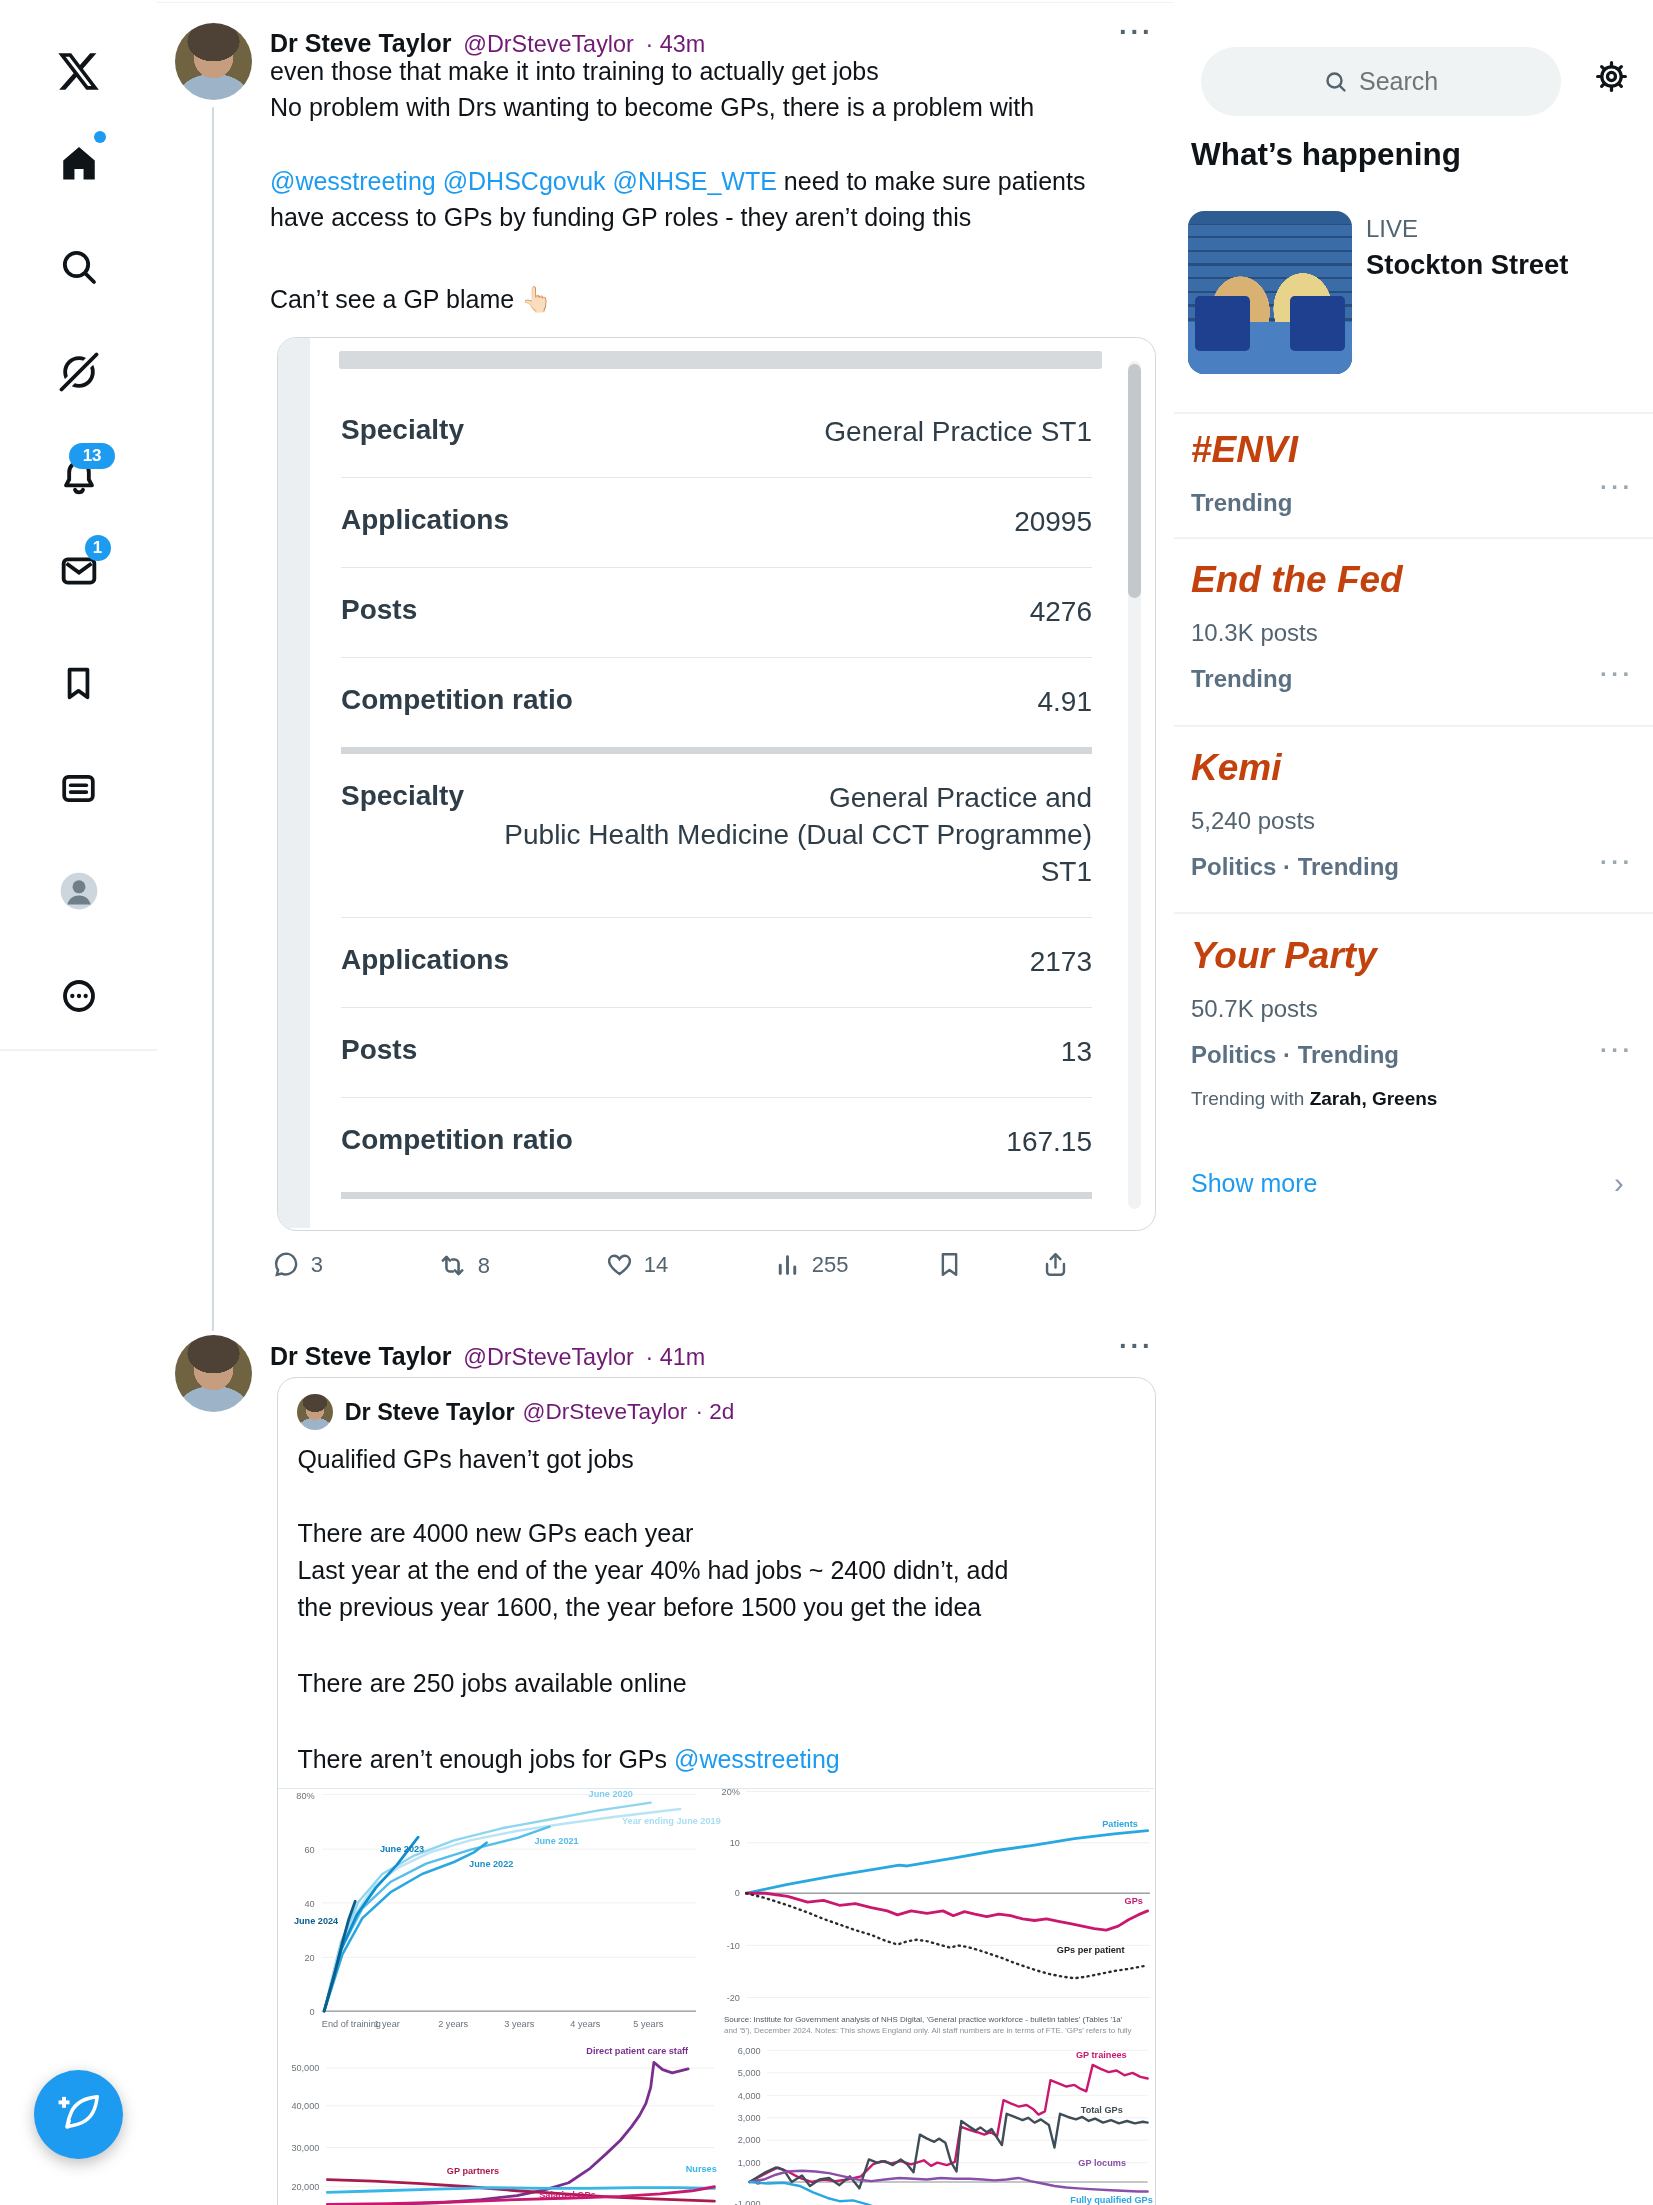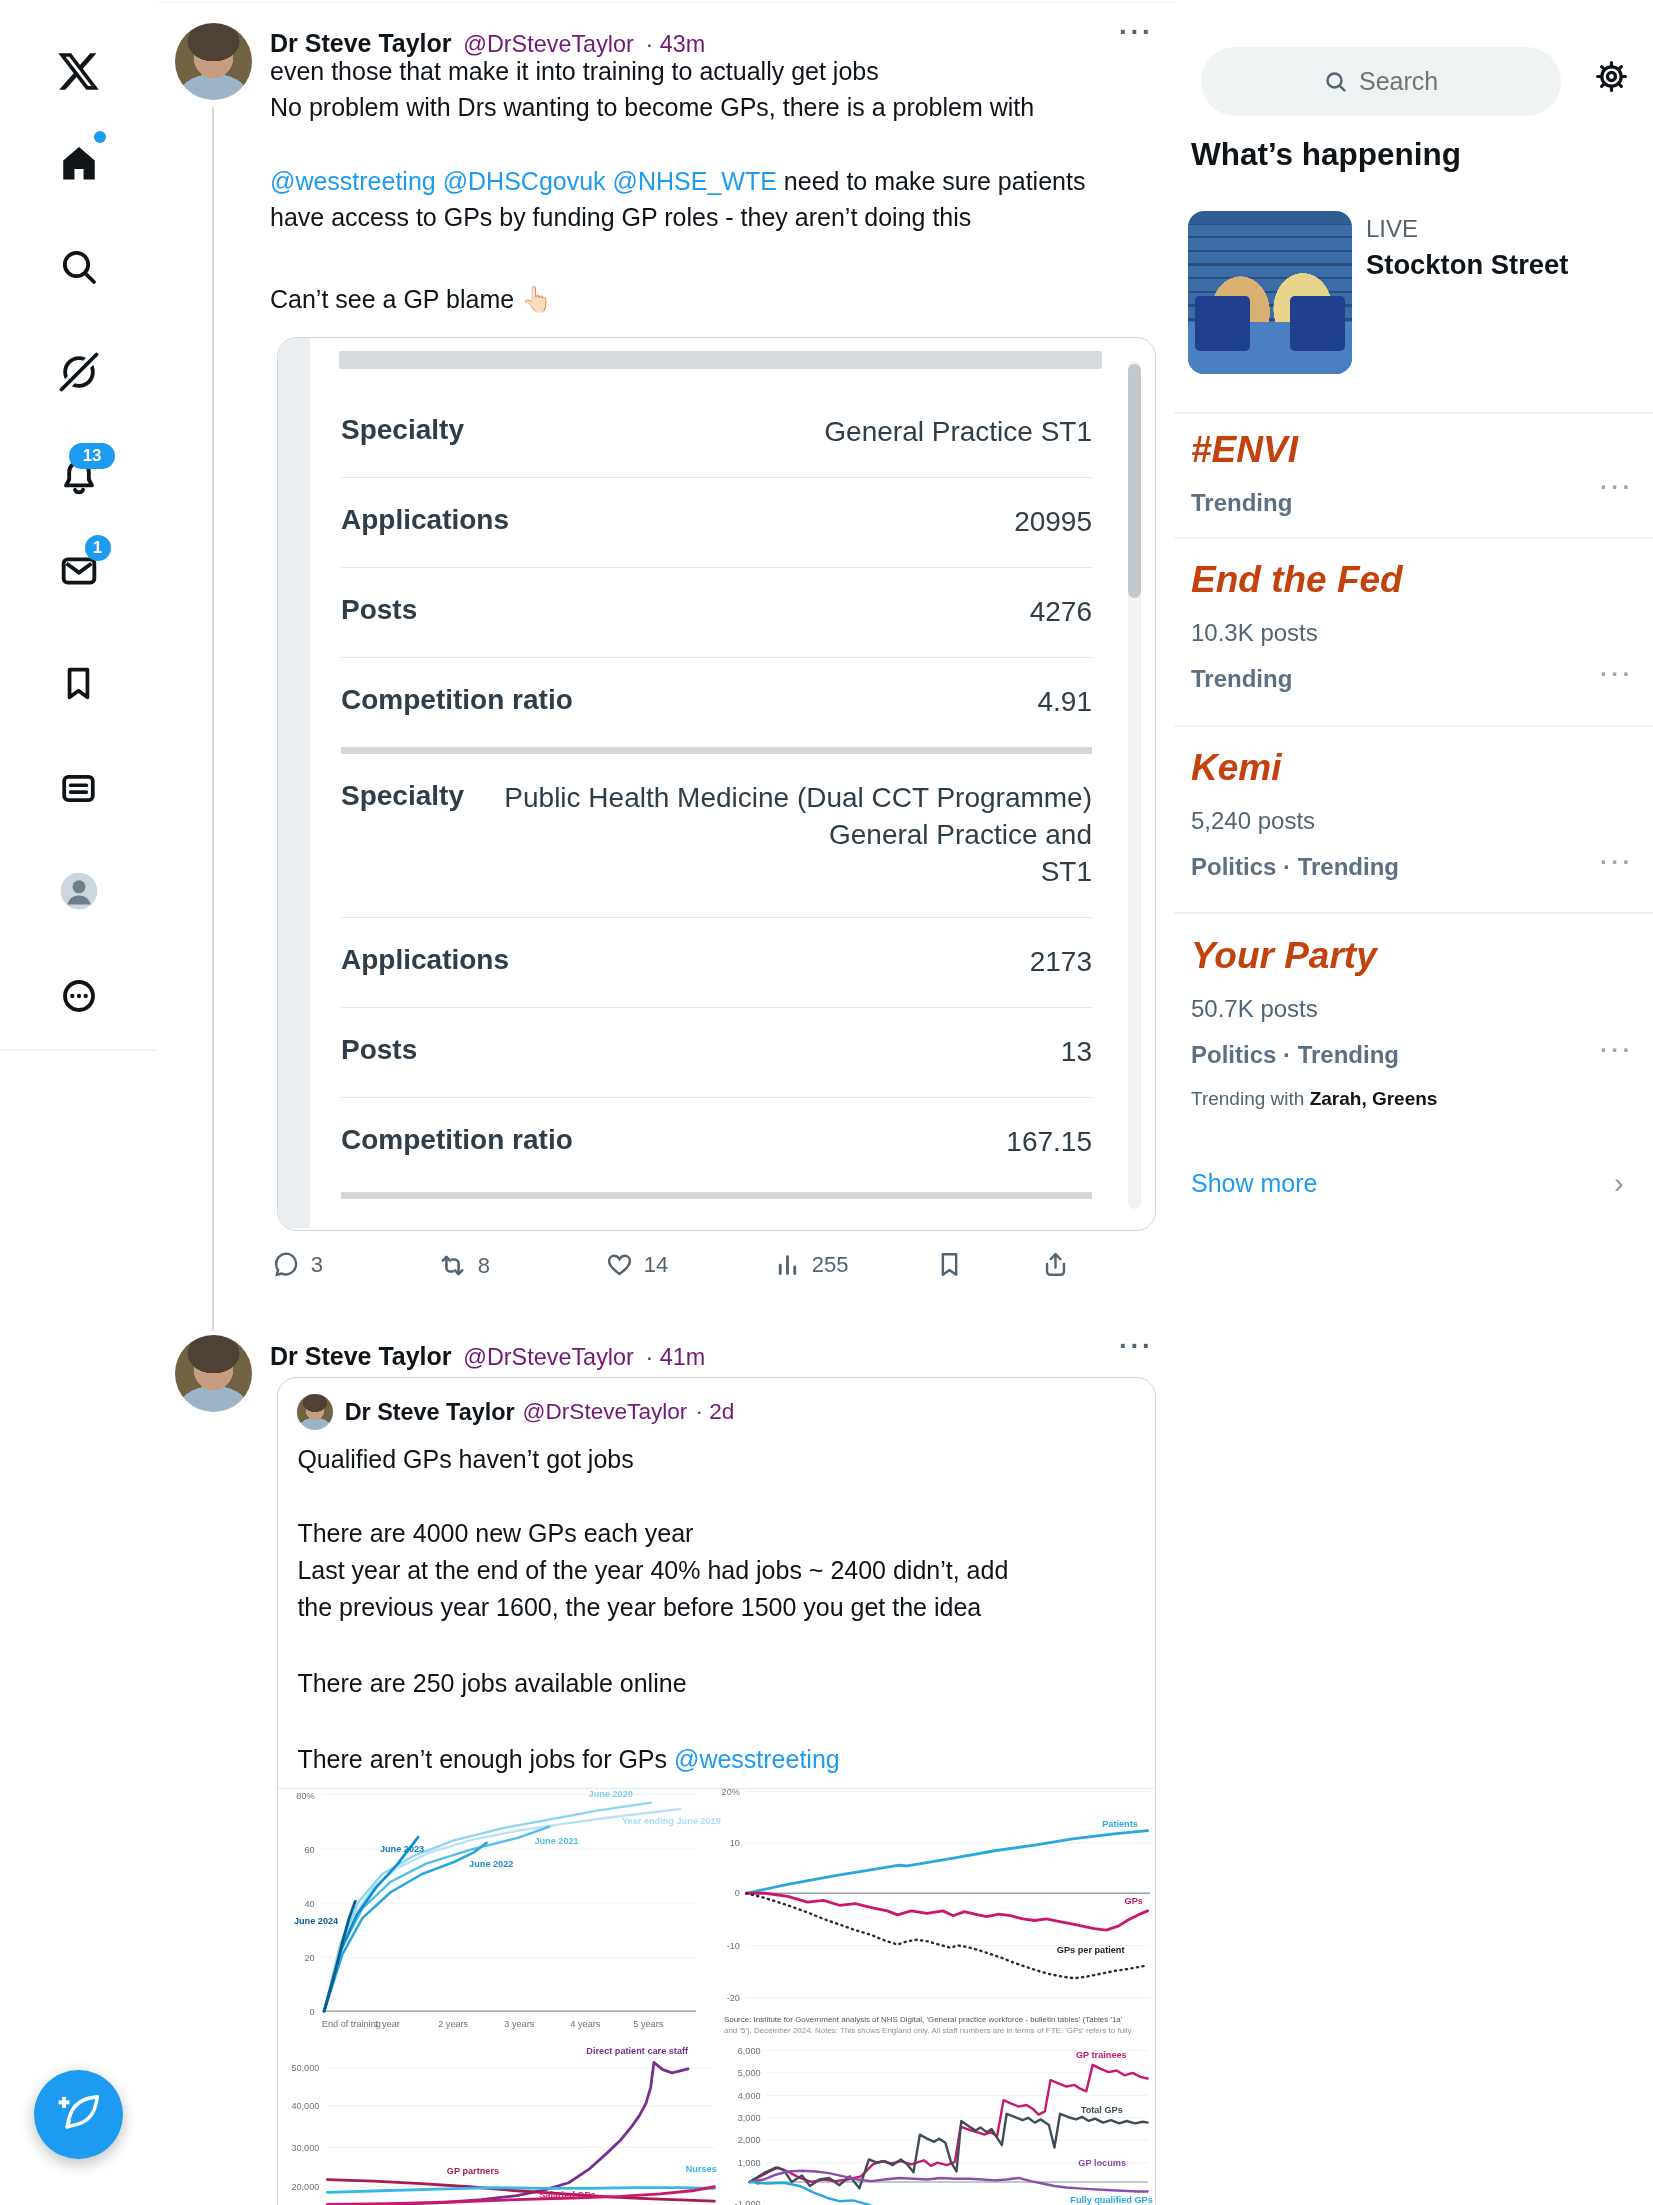--- a/index.html
+++ b/index.html
@@ -233,22 +233,22 @@
         <span class="tv">4276</span>
       </div>
     <div class="trow" style="border-bottom:none;">
         <span class="tl">Competition ratio</span>
         <span class="tv">4.91</span>
       </div>
     <div class="tsep"></div>
     <div class="trow">
       <span class="tl">Specialty</span>
       <span class="tv" style="max-width:78%;">
+        <div>General Practice and</div>
         <div style="margin-left:-145px;">Public Health Medicine (Dual CCT Programme)</div>
-        <div>General Practice and</div>
         <div>ST1</div>
       </span>
     </div>
     <div class="trow">
         <span class="tl">Applications</span>
         <span class="tv">2173</span>
       </div>
     <div class="trow">
         <span class="tl">Posts</span>
         <span class="tv">13</span>

